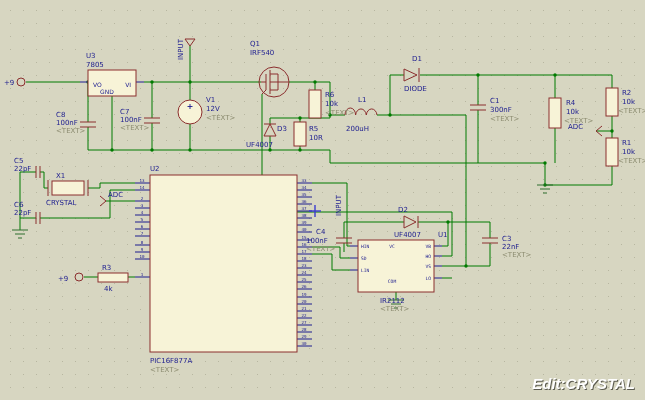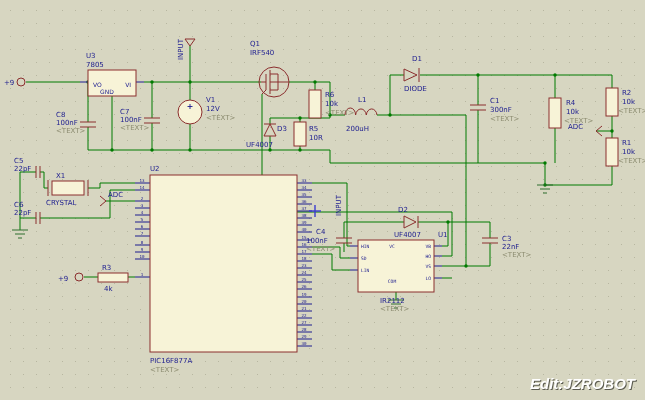--- a/index.html
+++ b/index.html
@@ -429,14 +429,14 @@
   <text class="pin" x="361" y="260">SD</text>
   <text class="pin" x="361" y="272">LIN</text>
   <text class="pin" x="392" y="248" text-anchor="middle">VC</text>
   <text class="pin" x="392" y="283" text-anchor="middle">COM</text>
   <text class="pin" x="431" y="248" text-anchor="end">VB</text>
   <text class="pin" x="431" y="258" text-anchor="end">HO</text>
   <text class="pin" x="431" y="268" text-anchor="end">VS</text>
   <text class="pin" x="431" y="280" text-anchor="end">LO</text>
 </svg>
 
-<div class="wm">Edit:JZROBOT</div>
+<div class="wm">Edit:CRYSTAL</div>
 </div>
 
 </body></html>

